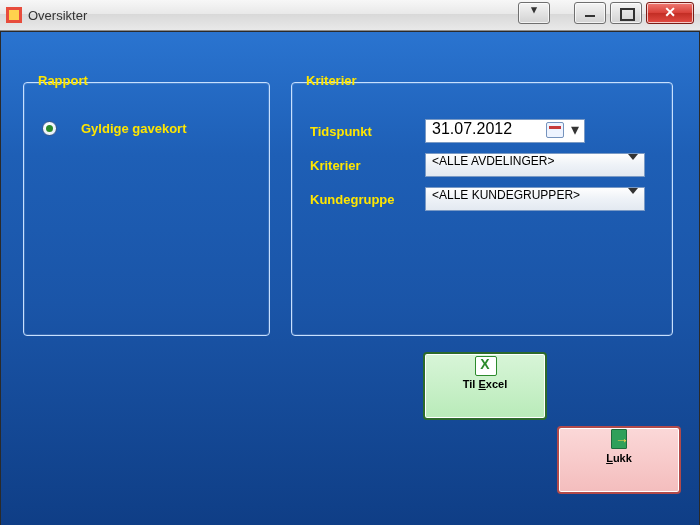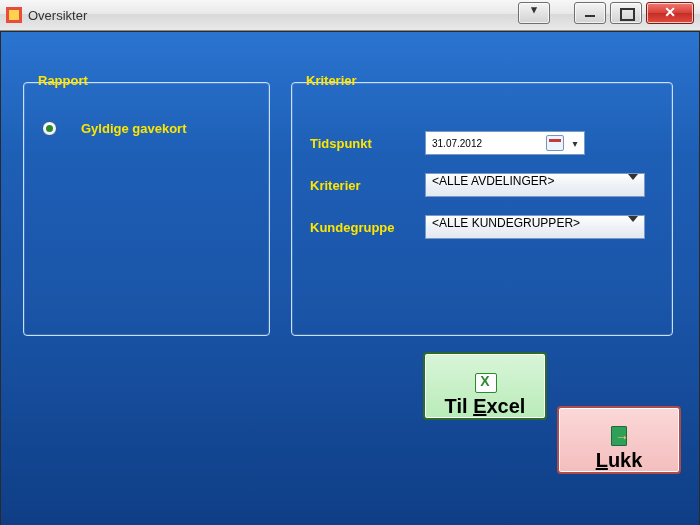--- a/index.html
+++ b/index.html
@@ -116,27 +116,27 @@
     width:13px; height:13px; border-radius:50%; border:1px solid #3a5a8d;
     background:radial-gradient(circle at 40% 35%, #fff, #dfe8f3);
     position:relative;
   }
   .radio.checked::after{
     content:""; position:absolute; left:3px; top:3px; width:7px; height:7px; border-radius:50%;
     background:#2b8a2b;
   }
 
   .crit-row{
-    display:flex; align-items:center; margin:18px 0 10px 18px;
+    display:flex; align-items:center; margin:6px 0 10px 18px;
   }
   .crit-label{
     width:115px; color:#ffe600; font-weight:bold;
   }
   .datefield{
-    width:150px; height:22px; background:#fff; border:1px solid #7a9ac5; display:flex; align-items:center; justify-content:space-between; padding:0 2px 0 6px; font-size:10px; color:#000;
+    width:150px; height:22px; background:#fff; border:1px solid #7a9ac5; display:flex; align-items:flex-start; justify-content:space-between; padding:0 2px 0 6px; font-size:16px; color:#000;
   }
   .datefield .cal{
     width:18px; height:16px; position:relative;
   }
   .datefield .cal::before{
     content:""; position:absolute; inset:0; border:1px solid #7593bd; border-radius:2px; background:#eef4ff;
   }
   .datefield .cal::after{
     content:""; position:absolute; left:3px; top:4px; width:12px; height:3px; background:#c63a3a;
   }
@@ -147,30 +147,30 @@
     width:210px; height:22px; background:linear-gradient(to bottom,#fefefe,#eef2f7 50%,#e3e9f1); border:1px solid #7a9ac5; display:flex; justify-content:space-between; padding:0 2px 0 6px; font-size:12px; color:#000;
   }
   .combo .arrow{
     width:0;height:0;border-left:5px solid transparent;border-right:5px solid transparent;border-top:6px solid #333;margin-right:4px;
   }
 
   
   .actionbtn{
     position:absolute; width:120px; height:64px; border:2px solid #2c6a2c; border-radius:4px;
     background:linear-gradient(to bottom,#d8f5d8,#b9ebb9); box-shadow: inset 0 0 0 1px #fff;
-    display:flex; flex-direction:column; align-items:center; justify-content:flex-end; gap:2px;
-    color:#000; font-weight:bold; font-size:20px;
+    display:flex; flex-direction:column; align-items:center; justify-content:flex-start; gap:2px;
+    color:#000; font-weight:bold; font-size:11px;
   }
   .actionbtn.pink{
     border-color:#b24a4a; background:linear-gradient(to bottom,#fbd8d8,#f4bdbd);
   }
   .actionbtn .u{ text-decoration: underline; }
   .btn-excel{ top:320px; left:422px; }
   .btn-preview{ top:398px; left:422px; }
-  .btn-close{ top:374px; left:556px; }
+  .btn-close{ top:394px; left:556px; }
 
   
   .ico{ width:28px; height:22px; position:relative; }
   .ico-excel::before{
     content:""; position:absolute; left:4px; top:2px; width:20px; height:18px; background:#fff; border:1px solid #2c8a2c; border-radius:2px;
   }
   .ico-excel::after{
     content:"X"; position:absolute; left:0; right:0; top:2px; text-align:center; color:#2c8a2c; font-weight:bold; font-size:14px;
   }
   .ico-printer::before{

